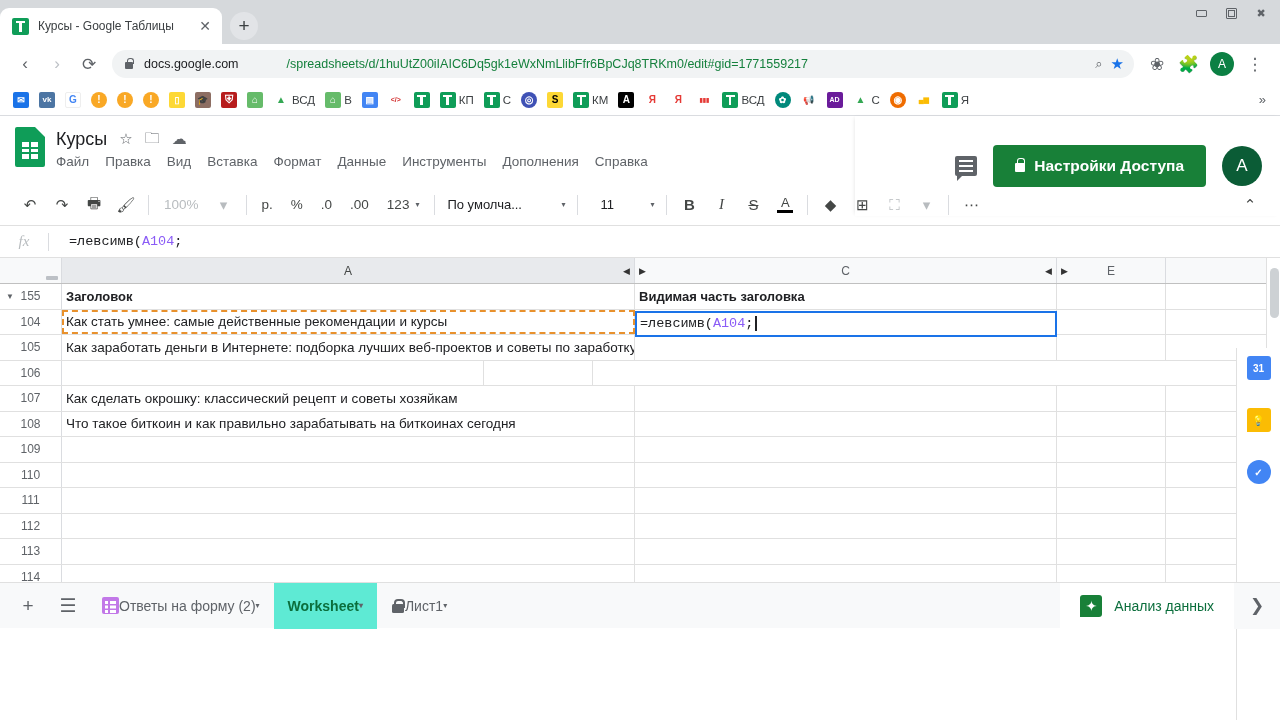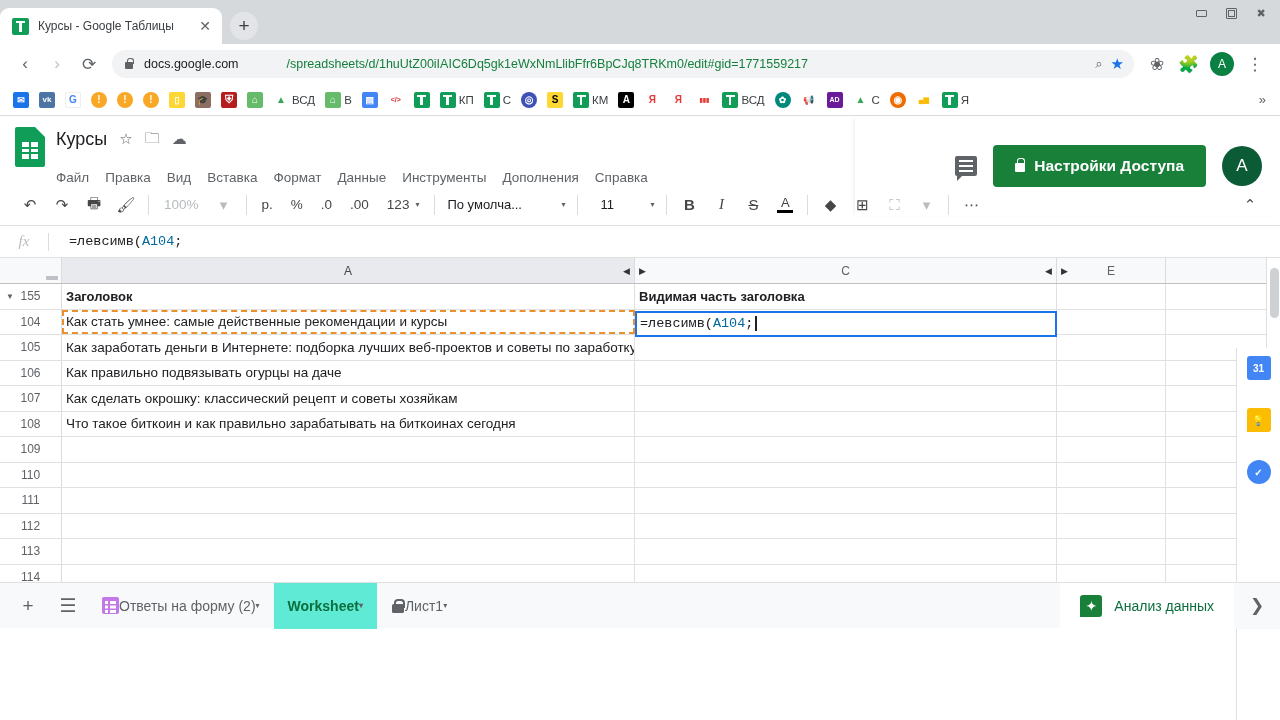--- a/index.html
+++ b/index.html
@@ -129,21 +129,21 @@
     content:"";position:absolute;right:0;top:0;border-width:0 10px 10px 0;border-style:solid;border-color:#fff #fff transparent transparent;
   }
   .logo-grid{position:absolute;left:7px;top:15px;width:16px;height:17px;background:#fff;}
   .logo-grid::before{content:"";position:absolute;left:0;top:5px;width:16px;height:1.6px;background:#0f9d58;box-shadow:0 5px 0 #0f9d58;}
   .logo-grid::after{content:"";position:absolute;left:7px;top:0;width:1.6px;height:17px;background:#0f9d58;}
 
   .title-block{flex:1;}
   .doc-title-row{display:flex;align-items:center;gap:12px;height:30px;}
   .doc-title{font-size:18px;color:#202124;}
   .titleicon{color:#5f6368;font-size:15px;display:flex;align-items:center;}
-  .menubar{display:flex;gap:16px;margin-top:16px;}
+  .menubar{display:flex;gap:16px;margin-top:0;}
   .menu-item{font-size:13.5px;color:#5f6368;cursor:default;}
 
   .header-right{
     position:absolute;right:0;top:0;height:100px;width:425px;
     background:#fff;display:flex;align-items:center;justify-content:flex-end;
     gap:16px;padding-right:18px;
     box-shadow:-2px 0 4px -2px rgba(0,0,0,.12);
   }
   .comment-icon{width:22px;height:20px;background:#5f6368;border-radius:2px;position:relative;}
   .comment-icon::after{content:"";position:absolute;left:2px;bottom:-5px;border-width:6px 6px 0 0;border-style:solid;border-color:#5f6368 transparent transparent transparent;}
@@ -171,21 +171,21 @@
 
   .formulabar{
     height:32px;display:flex;align-items:center;border-bottom:1px solid #e0e0e0;
   }
   .fx{width:48px;text-align:center;color:#b8bcbf;font-size:15px;font-style:italic;font-family:"Liberation Serif",serif;}
   .fb-sep{width:1px;height:18px;background:#dadce0;}
   .formula-text{
     padding-left:20px;font-size:13.5px;color:#202124;
     font-family:"Liberation Mono", monospace; letter-spacing:0;
   }
-  .ref{color:#0369a1;font-family:Liberation Mono, monospace;}
+  .ref{color:#8b5cf6;font-family:Liberation Mono, monospace;}
 
   
   .gridwrap{position:relative;height:370px;display:flex;}
   .grid{flex:1;display:flex;flex-direction:column;}
 
   .colhead{display:flex;height:26px;background:#f8f9fa;border-bottom:1px solid #c0c0c0;}
   .corner{width:62px;flex:0 0 62px;background:#f8f9fa;border-right:1px solid #dadce0;position:relative;}
   .corner::after{content:"";position:absolute;right:3px;bottom:3px;width:12px;height:4px;background:#bdc1c6;border-radius:1px;}
   .colcell{
     display:flex;align-items:center;justify-content:center;position:relative;
@@ -559,21 +559,20 @@
                 <span>105</span>
               </div>
               <div class="cell" style="width: 573px; flex: 0 0 573px;">Как заработать деньги в Интернете: подборка лучших веб-проектов и советы по заработку</div>
               <div class="cell" style="width: 422px; flex: 0 0 422px;"></div>
               <div class="cell" style="width: 109px; flex: 0 0 109px;"></div>
             </div>
             <div class="row">
               <div class="rowhead">
                 <span>106</span>
               </div>
-              <div class="cell" style="width: 573px; flex: 0 0 573px;">Как правильно подвязывать огурцы на даче</div>
               <div class="cell" style="width: 422px; flex: 0 0 422px;"></div>
               <div class="cell" style="width: 109px; flex: 0 0 109px;"></div>
             </div>
             <div class="row">
               <div class="rowhead">
                 <span>107</span>
               </div>
               <div class="cell" style="width: 573px; flex: 0 0 573px;">Как сделать окрошку: классический рецепт и советы хозяйкам</div>
               <div class="cell" style="width: 422px; flex: 0 0 422px;"></div>
               <div class="cell" style="width: 109px; flex: 0 0 109px;"></div>

